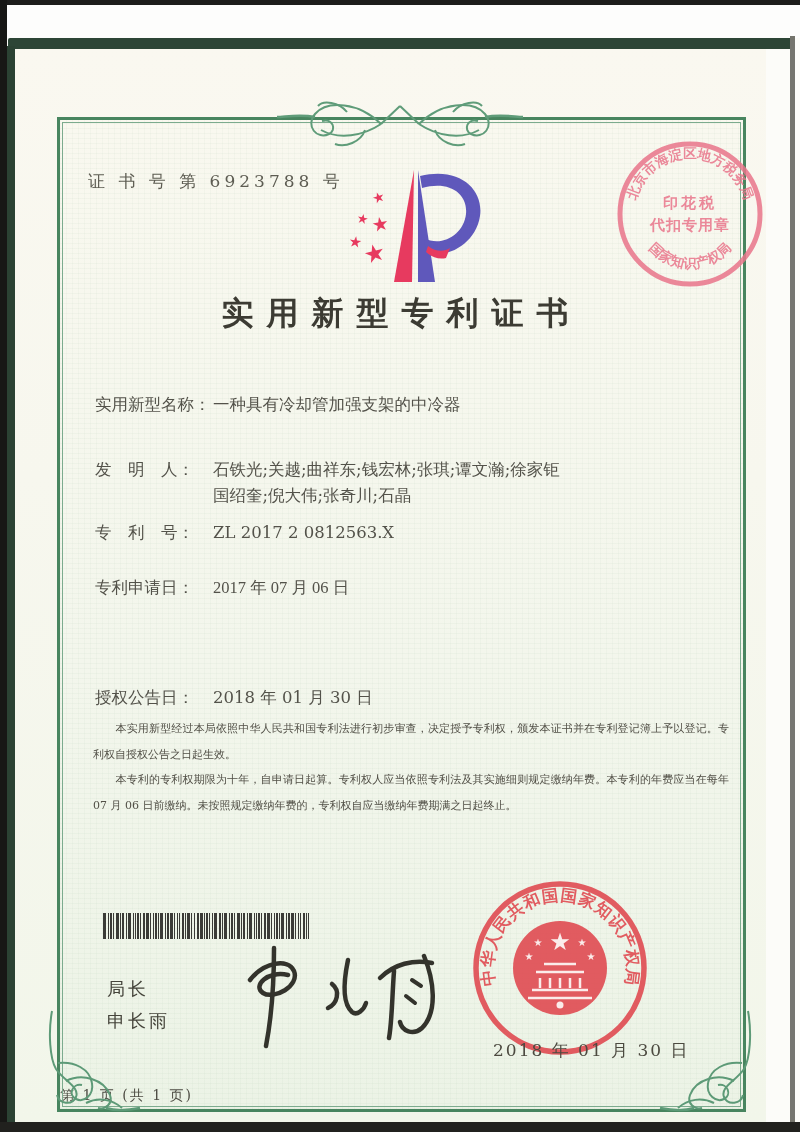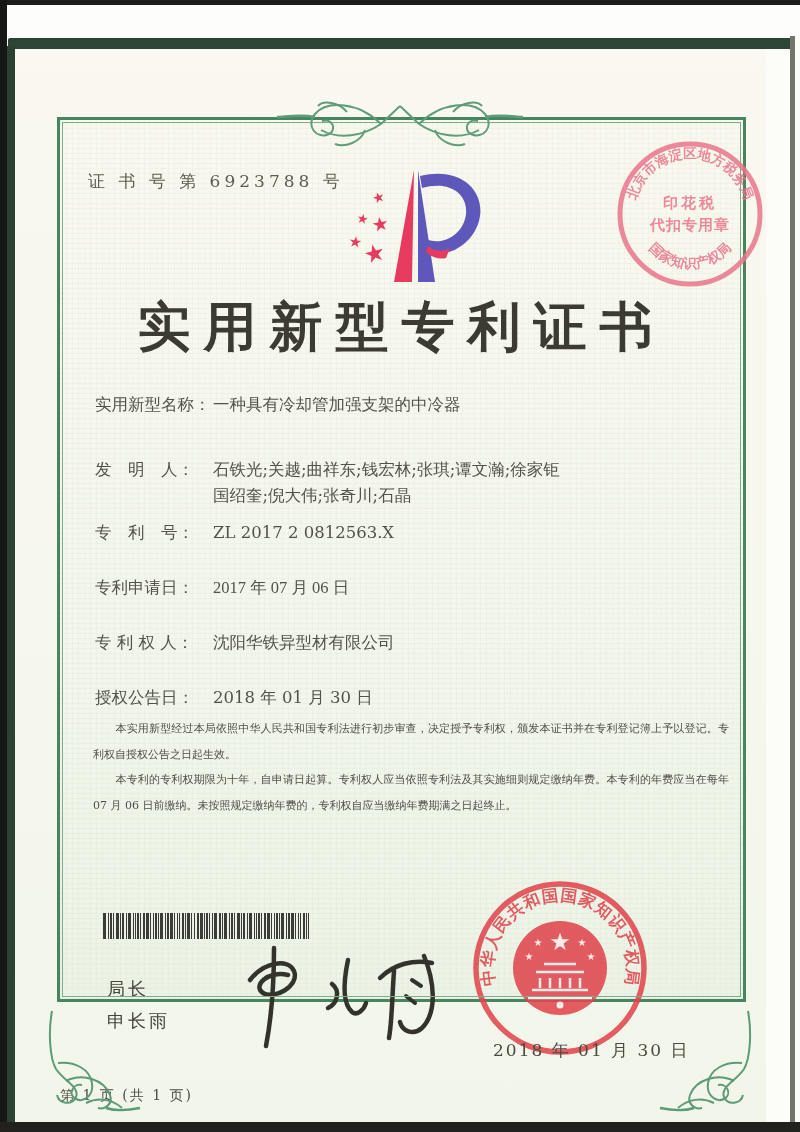--- a/index.html
+++ b/index.html
@@ -17,37 +17,37 @@
   .scan-top-black{left:0;top:0;width:800px;height:5px;background:#1d1d1b;}
   .scan-top-white{left:5px;top:5px;width:795px;height:33px;background:#fdfdfc;}
   .scan-top-green{left:8px;top:38px;width:784px;height:11px;background:#2d4536;border-radius:2px;}
   .scan-left-black{left:0;top:0;width:7px;height:1132px;background:#171715;}
   .scan-left-green{left:7px;top:46px;width:8px;height:1086px;background:#2b4233;}
   .scan-right-line{left:790px;top:36px;width:5px;height:1096px;background:#74746c;}
   .scan-right-white{left:766px;top:49px;width:24px;height:1083px;background:#fcfcf9;}
   .scan-bottom{left:0;top:1122px;width:800px;height:10px;background:#21211e;}
   
   .frame{
-    left:57px;top:117px;width:689px;height:885px;
+    left:57px;top:117px;width:689px;height:995px;
     border:3px solid #48855f;box-sizing:border-box;
     background:
       repeating-linear-gradient(0deg,rgba(110,160,120,0.05) 0 1px,transparent 1px 5px),
       repeating-linear-gradient(90deg,rgba(110,160,120,0.045) 0 1px,transparent 1px 6px),
       linear-gradient(180deg,#f9f8ef 0%,#f3f6ec 55%,#ecf3e6 100%);
   }
   .frame::after{
     content:"";position:absolute;left:2px;top:2px;right:2px;bottom:2px;
     border:1px solid #7cab8e;pointer-events:none;
   }
   .ornament{z-index:3;}
   
   .cert-no{left:28px;top:50px;font-size:17px;letter-spacing:4px;color:#5d5c52;}
   .title{
     left:0;top:172px;width:100%;text-align:center;
-    font-size:53px;font-weight:600;letter-spacing:13px;color:#3c3b33;
+    font-size:32px;font-weight:600;letter-spacing:13px;color:#3c3b33;
   }
   .row{left:35px;width:630px;font-size:16.5px;color:#53524a;line-height:26px;}
   .row .lbl{display:inline-block;width:118px;vertical-align:top;white-space:nowrap;}
   .row .val{display:inline-block;vertical-align:top;max-width:500px;}
   .paras{left:33px;top:596px;width:636px;font-size:11px;color:#514f46;
          line-height:25.5px;text-align:justify;}
   .paras p{margin:0;text-indent:2.05em;}
   .commissioner{left:47px;top:853px;font-size:18px;color:#45443b;letter-spacing:3px;line-height:32px;}
   .seal-date{left:433px;top:919px;font-size:17px;letter-spacing:2px;color:#4c4a40;z-index:6;}
   .page-footer{left:0;top:967px;width:100%;text-align:left;font-size:14px;
@@ -91,23 +91,20 @@
     <span class="lbl">发　明　人：</span><span class="val"><span>石铁光;关越;曲祥东;钱宏林;张琪;谭文瀚;徐家钜</span><br><span>国绍奎;倪大伟;张奇川;石晶</span></span>
   </div>
   <div class="abs row" style="top:272px;">
     <span class="lbl">实用新型名称：</span><span class="val">一种具有冷却管加强支架的中冷器</span>
   </div>
   <div class="abs row" style="top:400px;">
     <span class="lbl">专　利　号：</span><span class="val">ZL 2017 2 0812563.X</span>
   </div>
   <div class="abs row" style="top:455px;font-family:Liberation Serif, serif;">
     <span class="lbl">专利申请日：</span><span class="val">2017 年 07 月 06 日</span>
-  </div>
-  <div class="abs row" style="top:510px;">
-    <span class="lbl">专 利 权 人：</span><span class="val">沈阳华铁异型材有限公司</span>
   </div>
   <div class="abs row" style="top:565px;">
     <span class="lbl">授权公告日：</span><span class="val">2018 年 01 月 30 日</span>
   </div>
 
   <div class="abs paras">
     <p>本实用新型经过本局依照中华人民共和国专利法进行初步审查，决定授予专利权，颁发本证书并在专利登记簿上予以登记。专利权自授权公告之日起生效。</p>
     <p>本专利的专利权期限为十年，自申请日起算。专利权人应当依照专利法及其实施细则规定缴纳年费。本专利的年费应当在每年 07 月 06 日前缴纳。未按照规定缴纳年费的，专利权自应当缴纳年费期满之日起终止。</p>
   </div>
 

